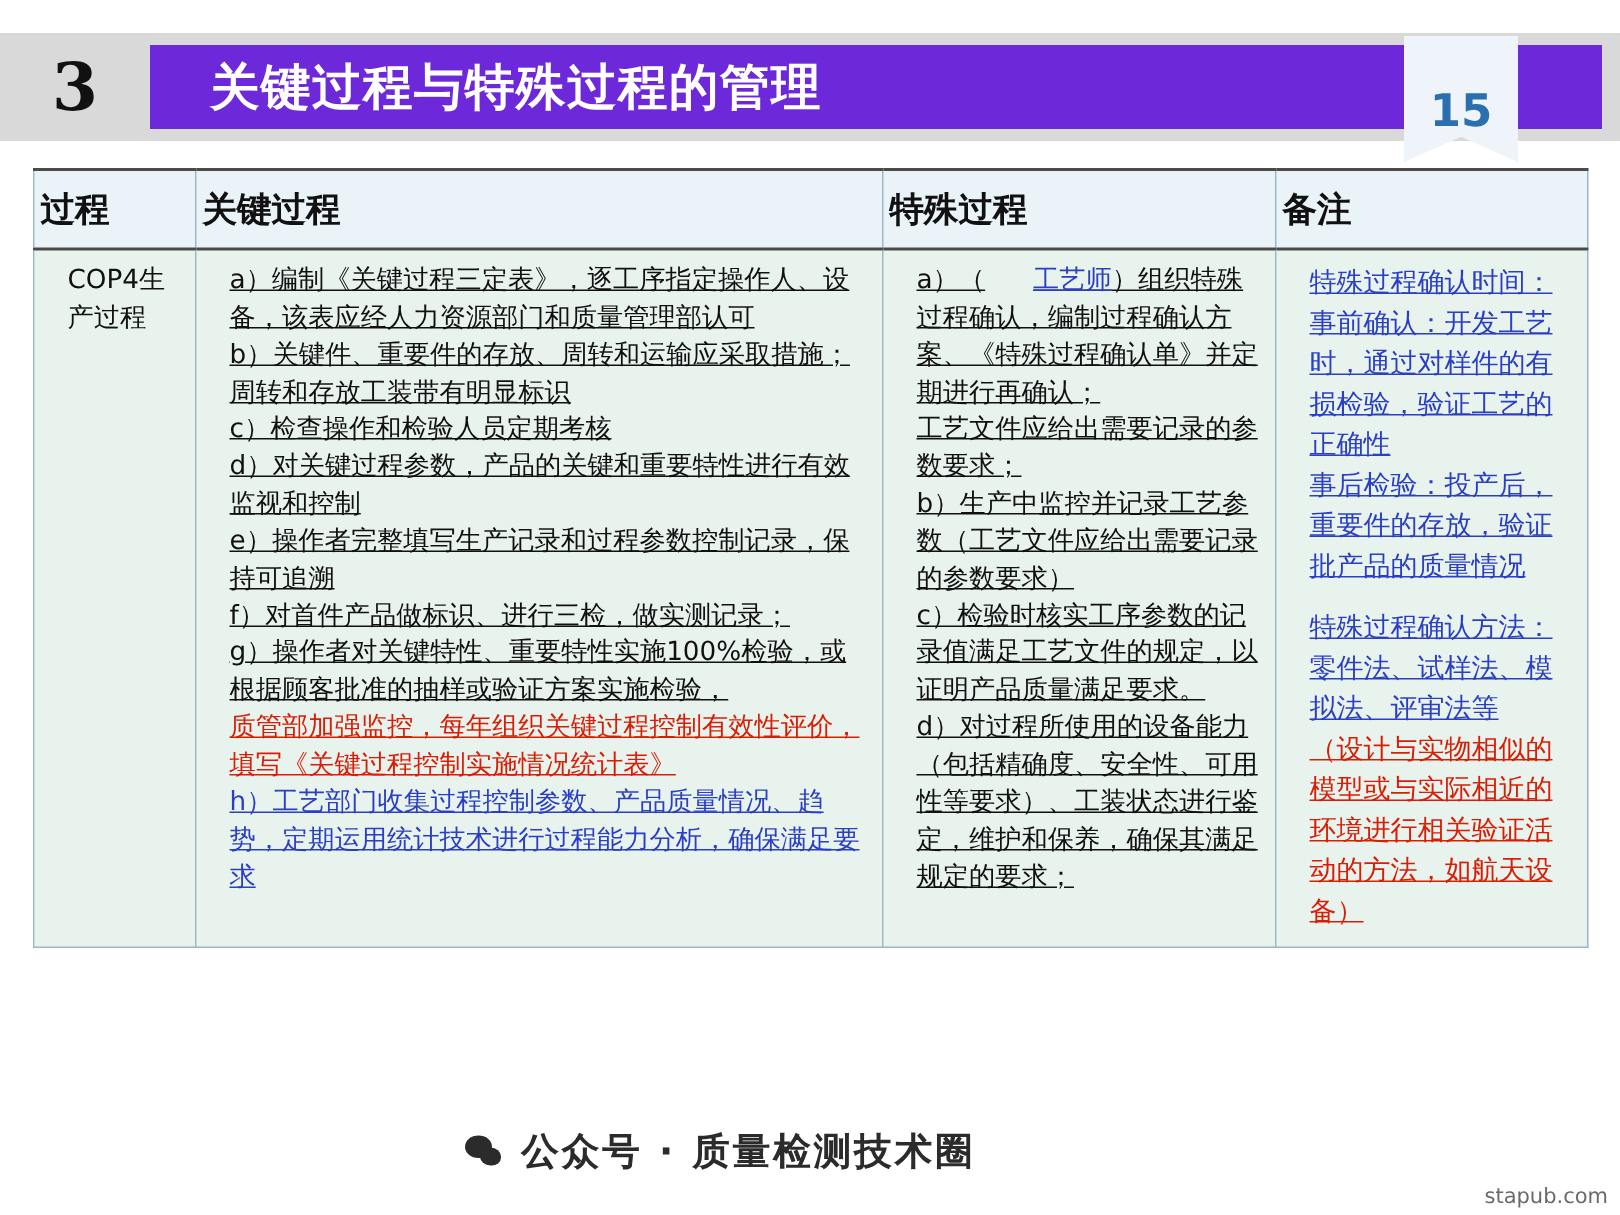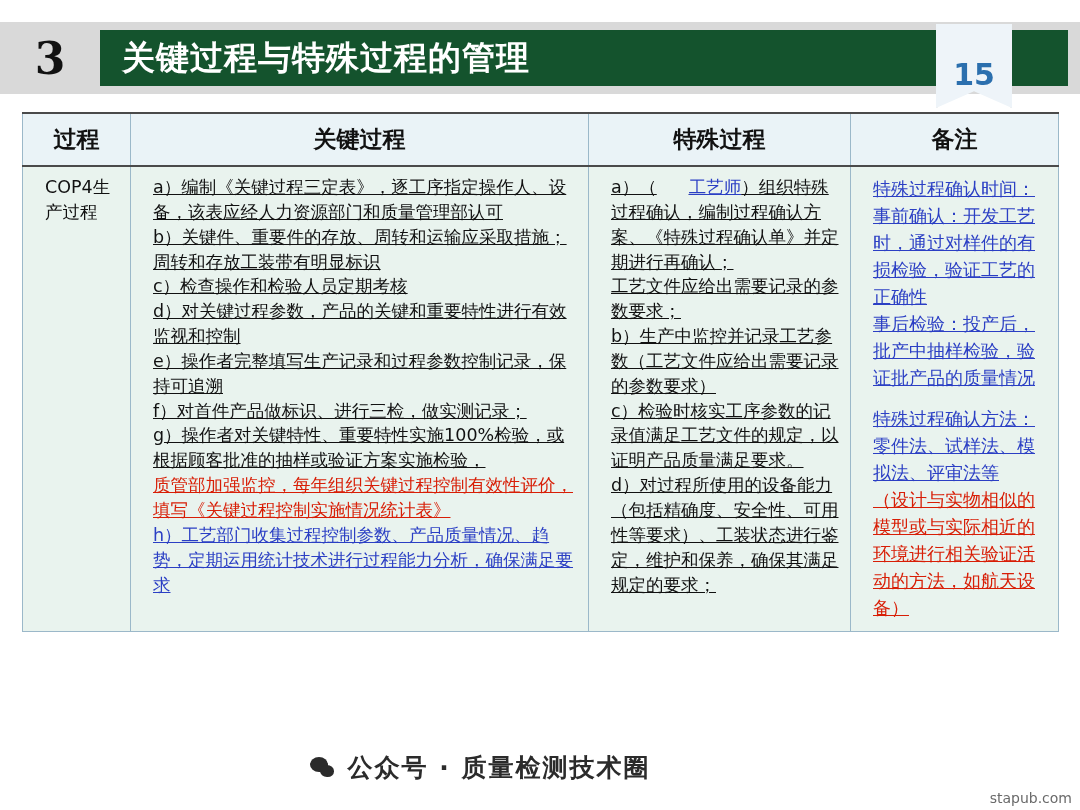--- a/index.html
+++ b/index.html
@@ -31,25 +31,25 @@
     display: flex;
     align-items: center;
     justify-content: center;
     font-size: 44px;
     font-weight: bold;
     color: #111111;
     font-family: "DejaVu Serif", "Liberation Serif", serif;
   }
   .header-bar {
     flex: 1;
-    background: #14532d;
+    background: #6d28d9;
     margin: 8px 12px 8px 0;
     display: flex;
     align-items: center;
-    padding-left: 22px;
+    padding-left: 40px;
     position: relative;
   }
   .header-title {
     color: #ffffff;
     font-size: 33px;
     font-weight: bold;
     letter-spacing: 1px;
   }
   .page-flag {
     position: absolute;
@@ -84,21 +84,21 @@
     table-layout: fixed;
   }
   table.main th, table.main td {
     border: 1px solid #9bb8c9;
     vertical-align: top;
   }
   table.main thead th {
     background: #eaf3f7;
     border-top: 2px solid #4a4a4a;
     border-bottom: 2px solid #4a4a4a;
-    text-align: center;
+    text-align: left;
     font-size: 23px;
     font-weight: bold;
     font-family: "DejaVu Serif", "Liberation Serif", serif;
     color: #111111;
     padding: 10px 4px;
   }
   .col1 { width: 108px; }
   .col2 { width: 458px; }
   .col3 { width: 262px; }
   .col4 { width: 208px; }
@@ -223,21 +223,21 @@
               <p class="l dark">工艺文件应给出需要记录的参数要求；</p>
               <p class="l dark">b）生产中监控并记录工艺参数（工艺文件应给出需要记录的参数要求）</p>
               <p class="l dark">c）检验时核实工序参数的记录值满足工艺文件的规定，以证明产品质量满足要求。</p>
               <p class="l dark">d）对过程所使用的设备能力（包括精确度、安全性、可用性等要求）、工装状态进行鉴定，维护和保养，确保其满足规定的要求；</p>
             </div>
         </td>
         <td class="cell remark">
           <div>
               <p class="l blue">特殊过程确认时间：</p>
               <p class="l blue">事前确认：开发工艺时，通过对样件的有损检验，验证工艺的正确性</p>
-              <p class="l blue">事后检验：投产后，批产中抽样检验，验证批产品的质量情况</p>
+              <p class="l blue">事后检验：投产后，重要件的存放，验证批产品的质量情况</p>
               <span class="gap"></span>
               <p class="l blue">特殊过程确认方法：</p>
               <p class="l blue ul">零件法、试样法、模拟法、评审法等</p>
               <p class="l red">（设计与实物相似的模型或与实际相近的环境进行相关验证活动的方法，如航天设备）</p>
             </div>
         </td>
       </tr>
     </tbody>
   </table>
 </div>

